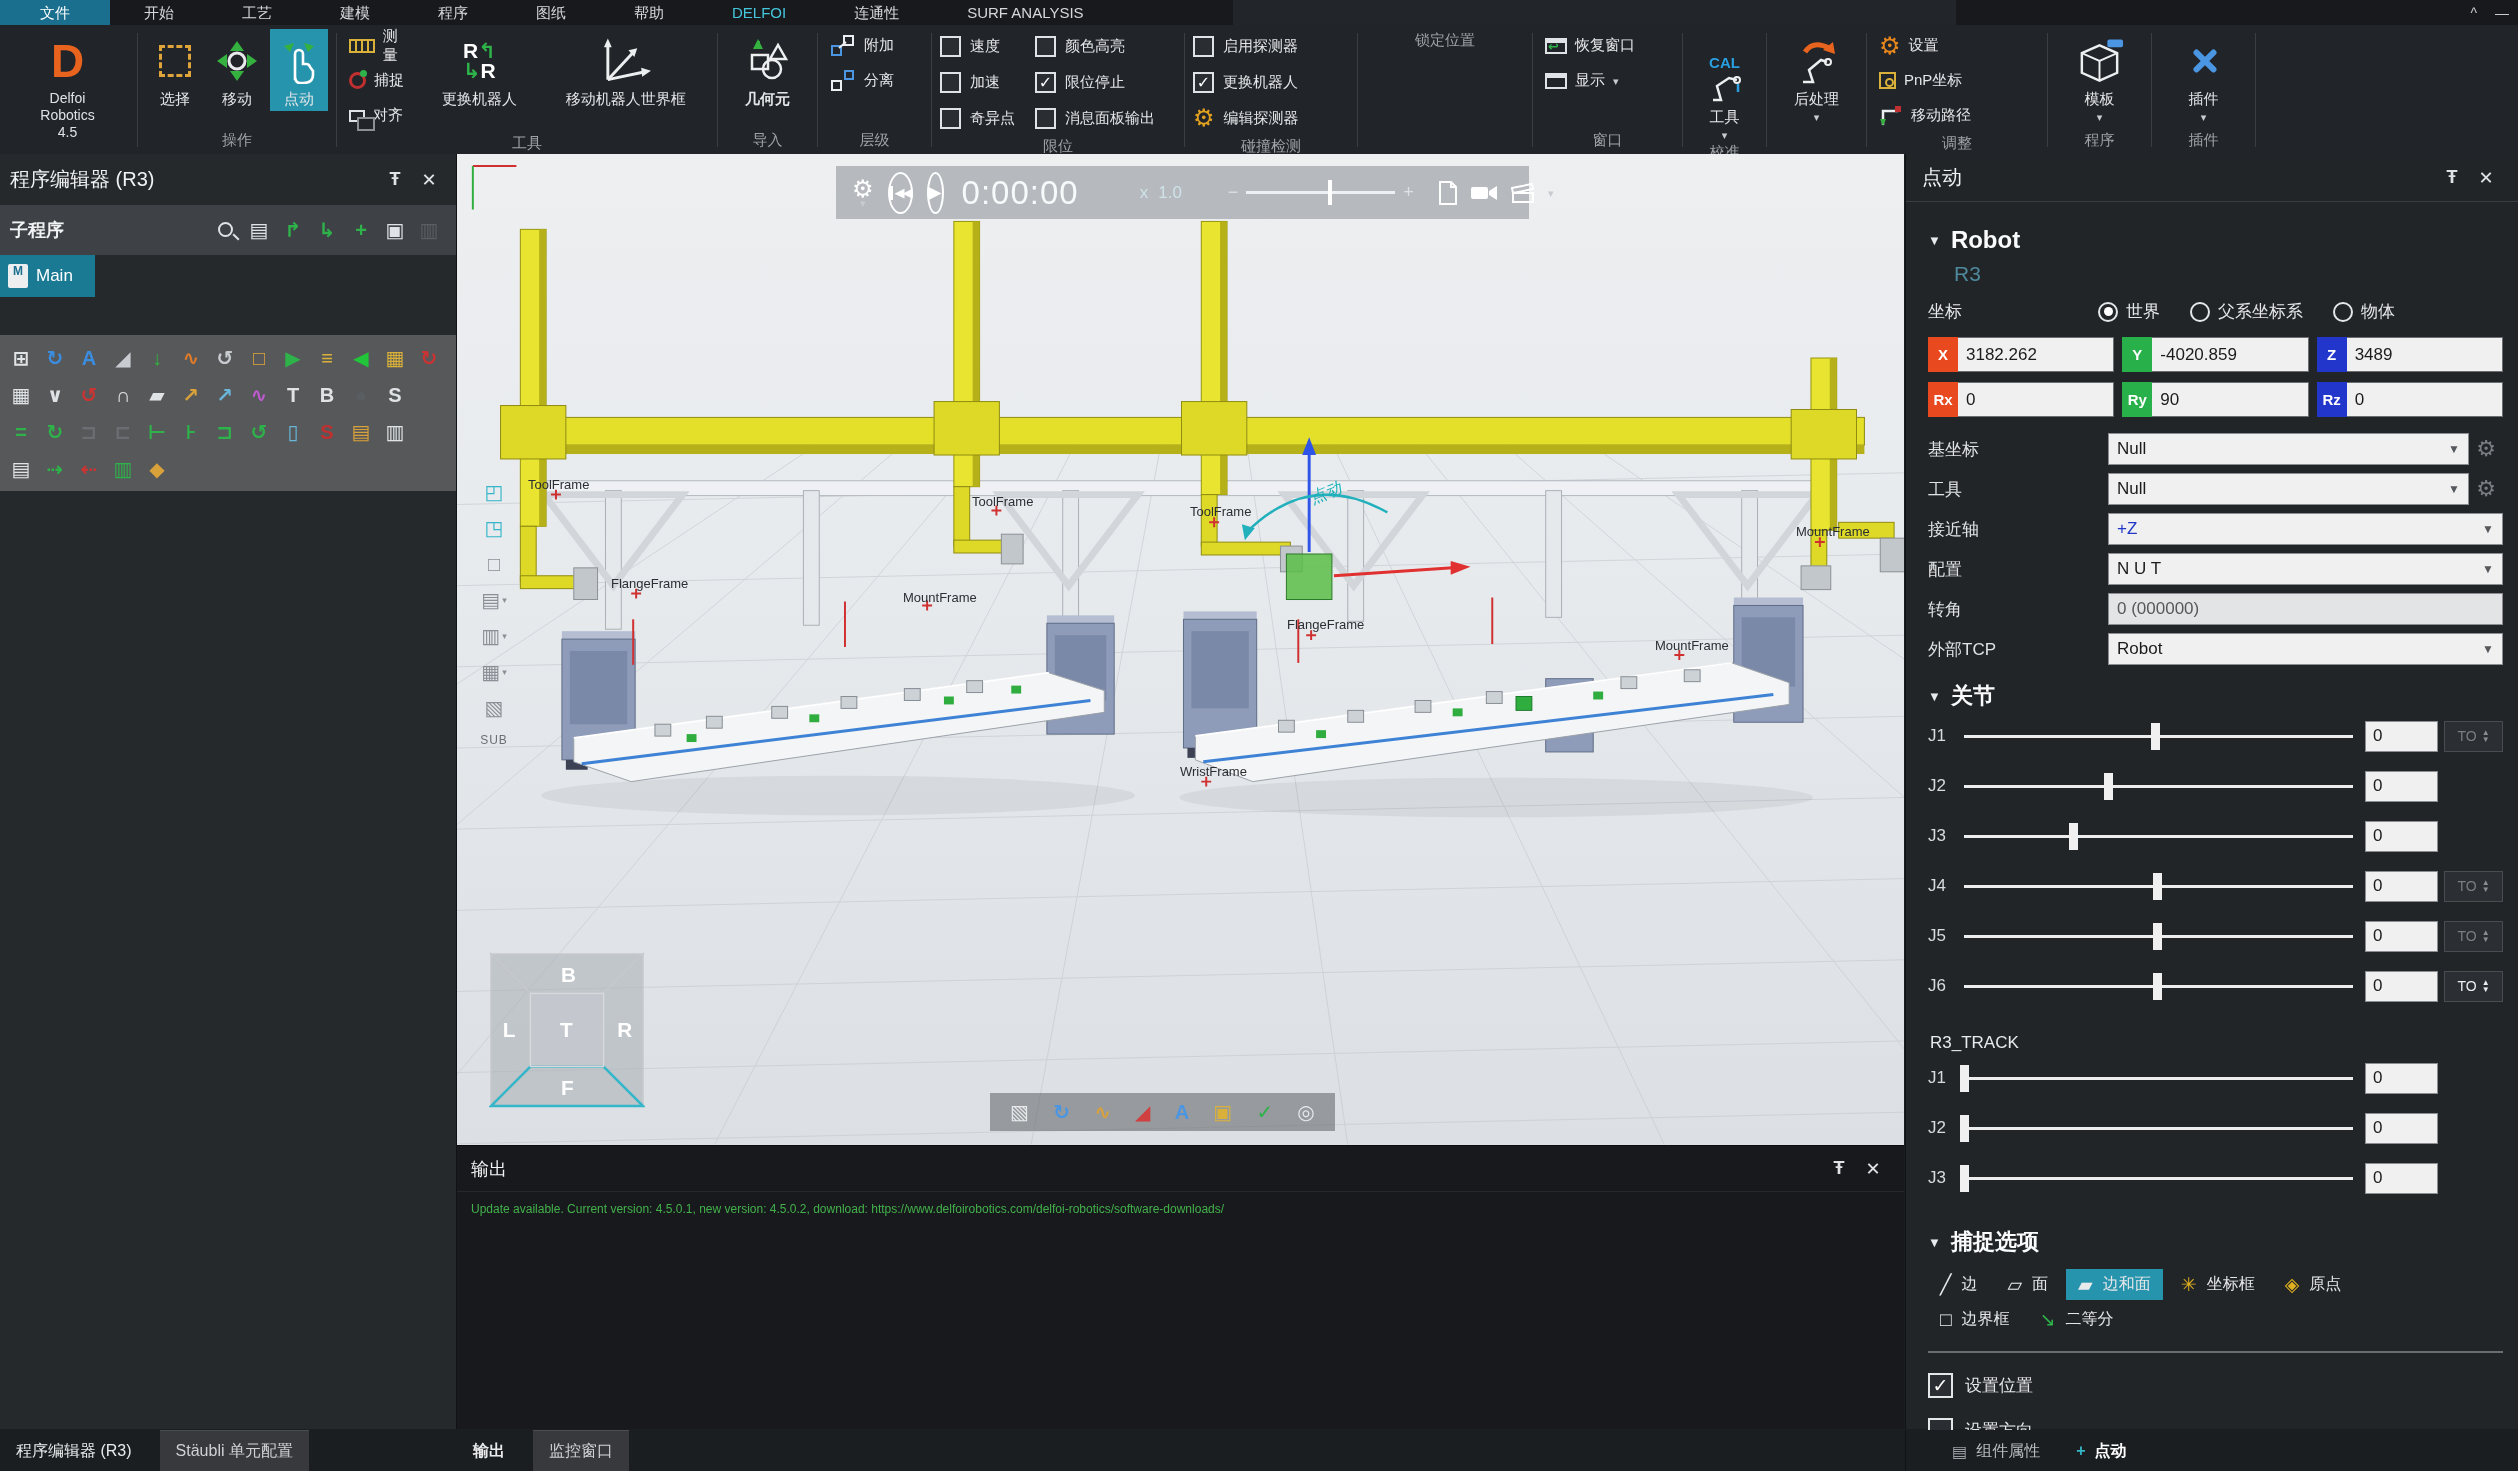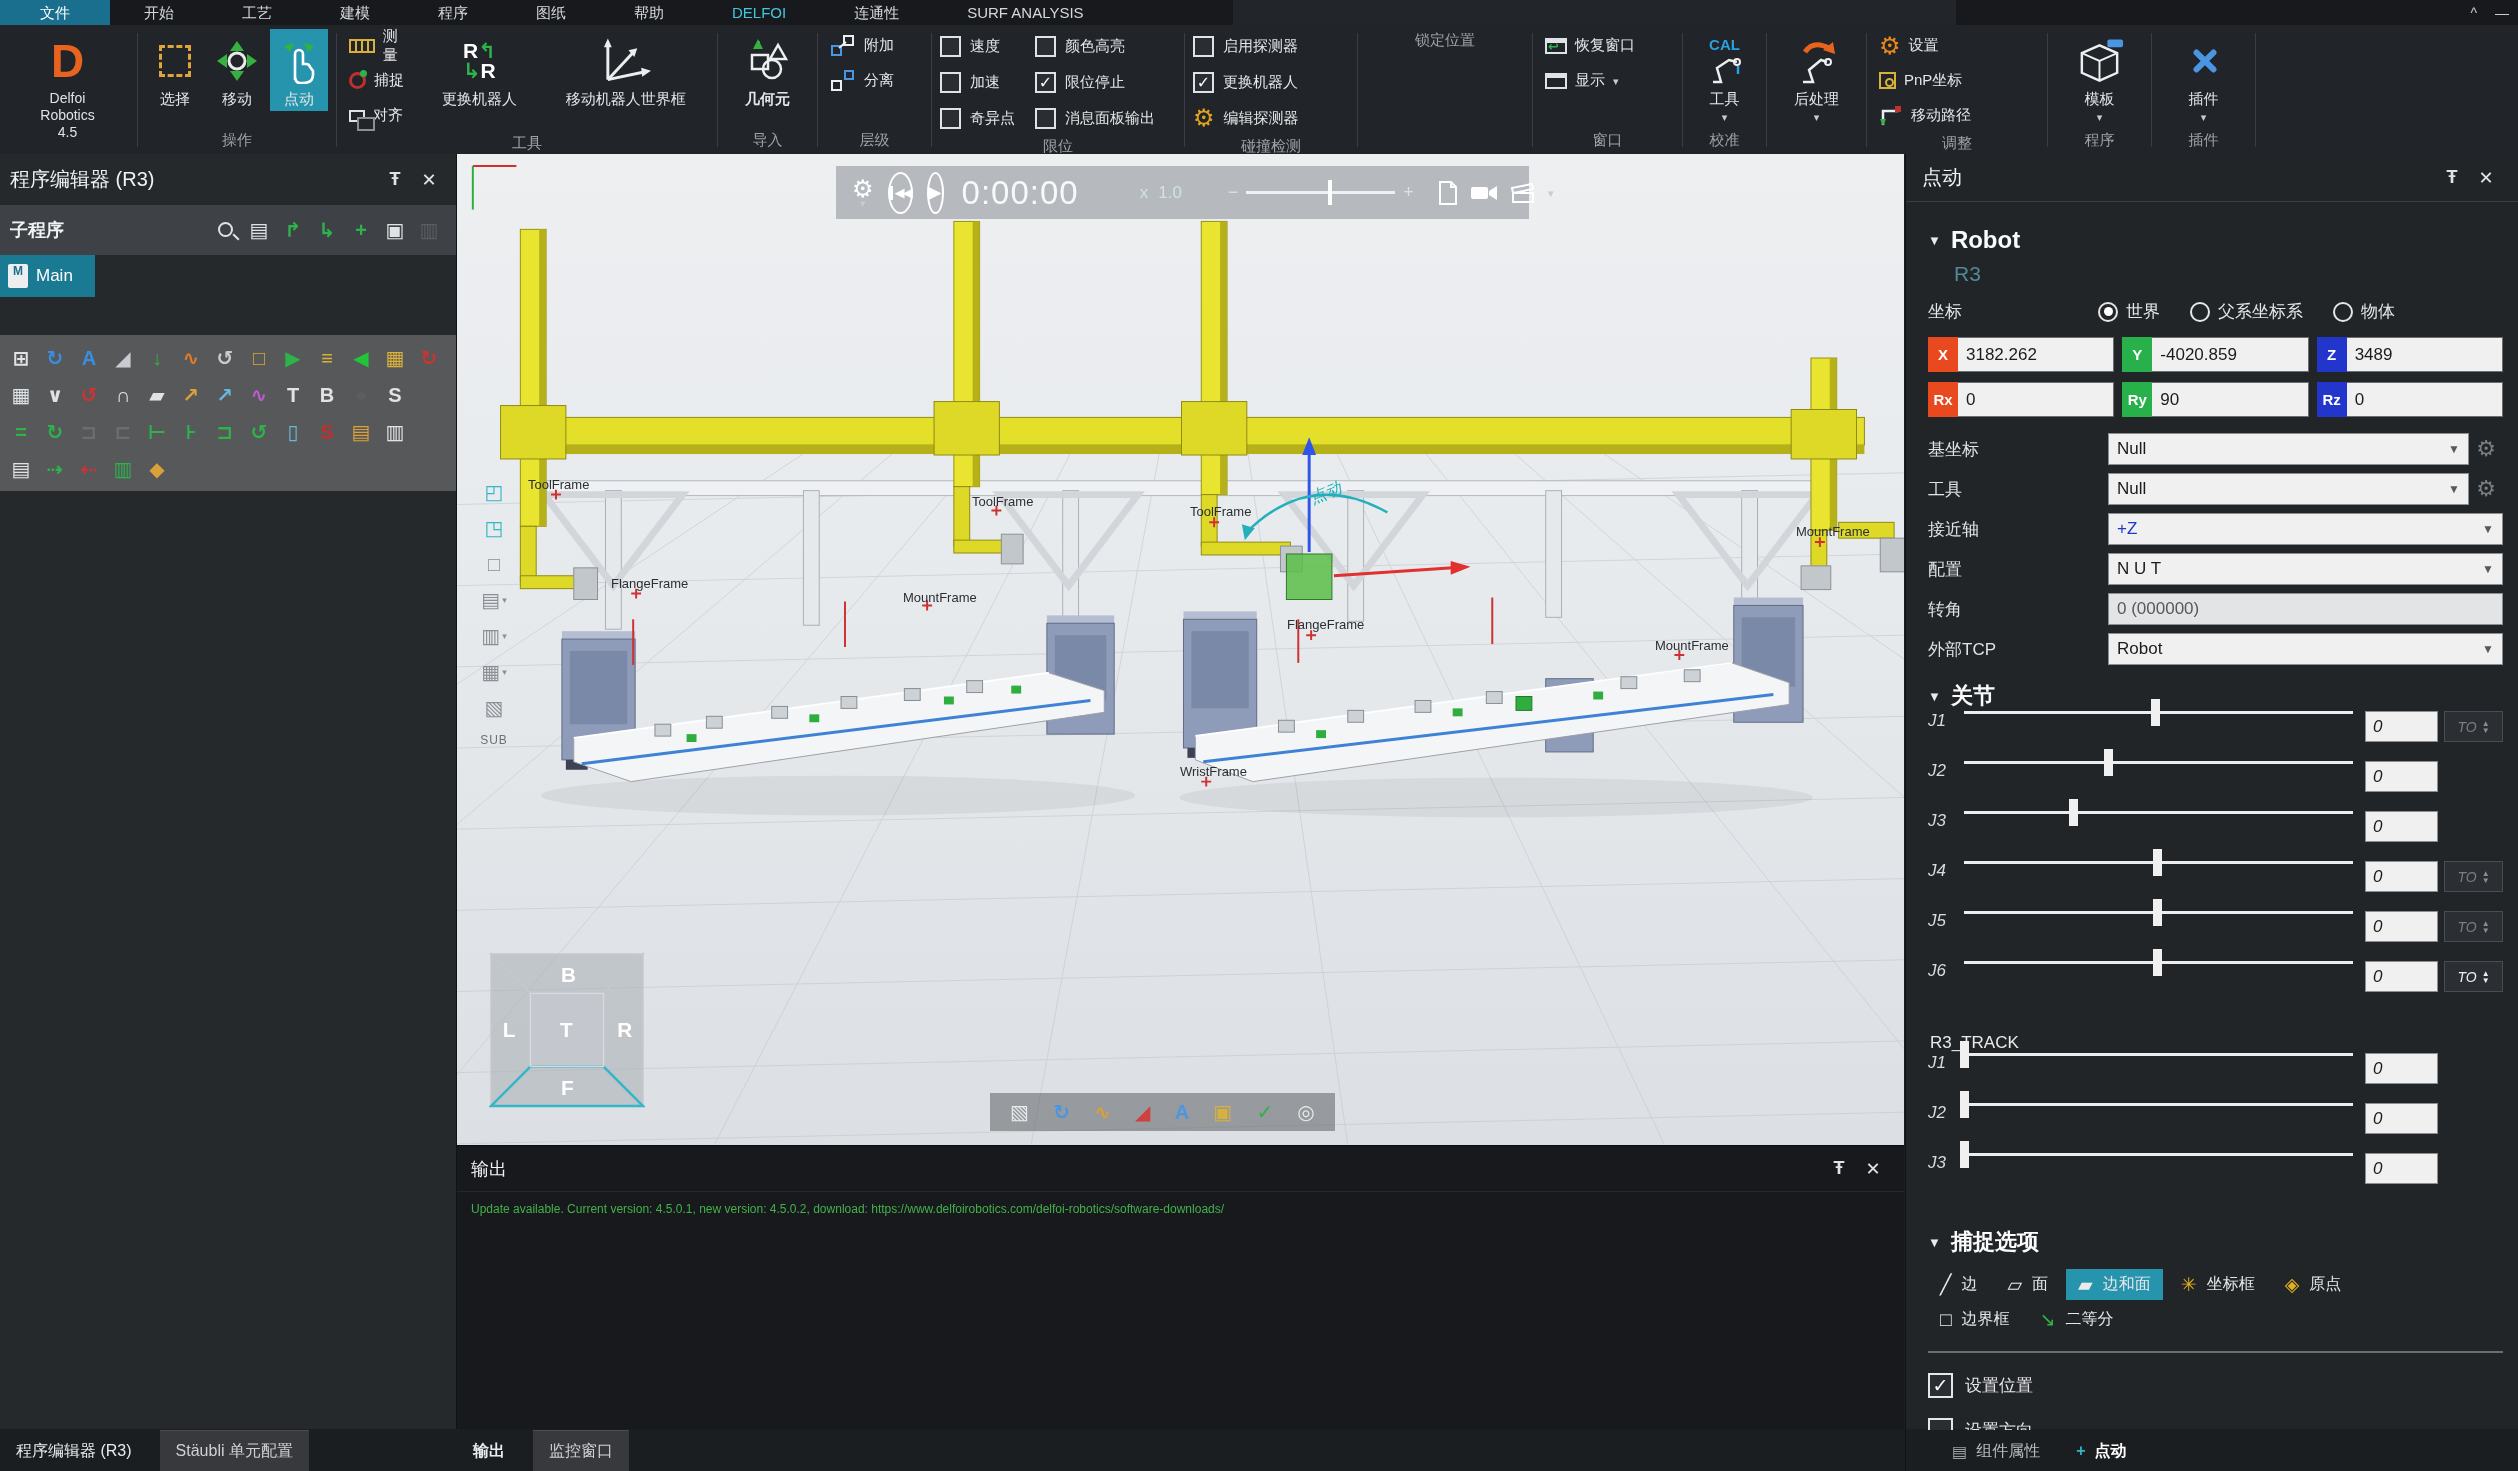--- a/index.html
+++ b/index.html
@@ -124,21 +124,21 @@
   .plab.x{background:#e8491f;}.plab.y{background:#28b04a;}.plab.z{background:#2336cc;}
   .pval{flex:1;background:#f0f0f0;color:#1b1b1b;font-size:17px;display:flex;align-items:center;padding-left:8px;border:1px solid #6a6e72;border-left:none;}
   .formrow{display:flex;align-items:center;margin-bottom:8px;height:32px;}
   .formrow .flab{width:180px;font-size:17px;color:#e0e2e4;}
   .dd{flex:1;height:32px;background:#f0f0f0;border:1px solid #8a8e92;color:#1b1b1b;font-size:17px;display:flex;align-items:center;padding:0 8px;}
   .dd .sp{flex:1;}
   .dd .dar{color:#55585c;font-size:12px;}
   .dd.blue{color:#2038c8;}
   .dd.ro{background:#e3e4e5;color:#55585c;}
   .fgear{width:34px;text-align:center;font-size:22px;color:#7a7e82;}
-  .jrow{display:flex;height:50px;font-style:italic;}
+  .jrow{display:flex;align-items:center;height:50px;}
   .jrow .jlab{width:36px;font-size:17px;color:#d8dadc;}
   .jtrack{position:relative;flex:1;height:3px;background:#ededee;margin-right:12px;}
   .jthumb{position:absolute;top:-12px;width:9px;height:27px;background:#f0f0f0;margin-left:-4px;}
   .jval{width:73px;height:31px;background:#f0f0f0;border:1px solid #8a8e92;color:#1b1b1b;font-size:17px;display:flex;align-items:center;padding-left:7px;flex:none;}
   .jto{width:59px;height:31px;margin-left:6px;background:#2b2e32;border:1px solid #4a4d50;display:flex;align-items:center;justify-content:center;gap:5px;font-size:14px;flex:none;}
   .jto .arrs{display:flex;flex-direction:column;font-size:8px;line-height:7px;color:#8a8e92;}
   .jto.dim{color:#7a7e82;}
   .jto.lit{color:#eceef0;}
   .jto.hidden{visibility:hidden;}
   .tracktitle{font-size:17px;color:#e8eaeb;margin:22px 0 0 2px;}
@@ -395,21 +395,21 @@
               <span class="caret">▾</span>
             </div>
         </div>
       </div>
       <div class="glabel">窗口</div>
     </div>
     <div class="sep"></div>
 
     <div class="rg" style="width:79px;">
       <div class="rg-items" style="justify-content:center;">
-        <div class="rb" style="width:71px;">
+        <div class="rb" style="width:71px;margin-top:18px;">
           <span class="ric" style="flex-direction:column;display:flex;align-items:center;height:51px;">
             <span class="caltxt">CAL</span>
             <svg width="36" height="32" viewBox="0 0 36 32">
                 <polyline points="6,30 14,30 10,16 22,8 30,10" fill="none" stroke="#eceef0" stroke-width="2.5"></polyline>
                 <circle cx="30" cy="10" r="3" fill="none" stroke="#eceef0" stroke-width="2"></circle>
                 <line x1="31" y1="14" x2="31" y2="22" stroke="#2aa0e0" stroke-width="2.5"></line>
               </svg>
           </span>
           <span>工具</span>
           <span class="caret">▾</span>

